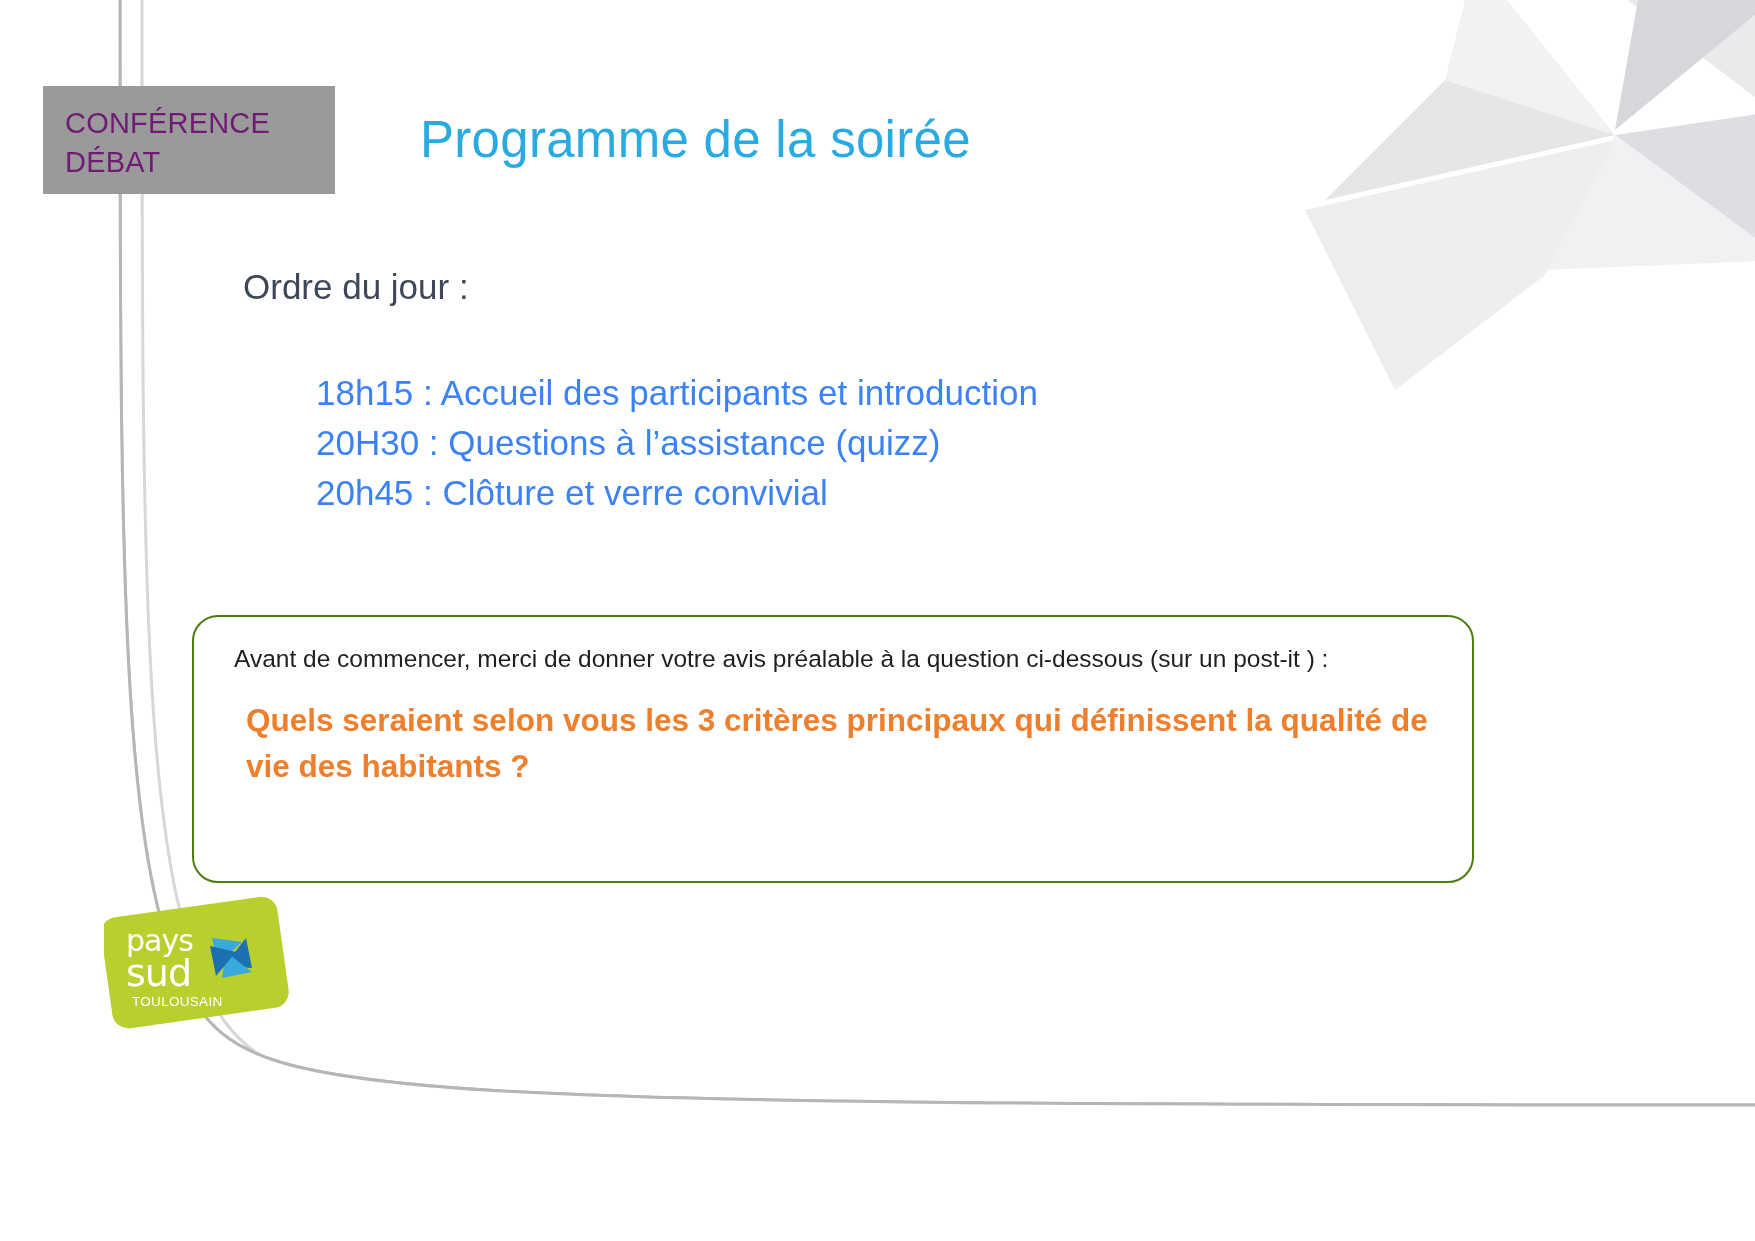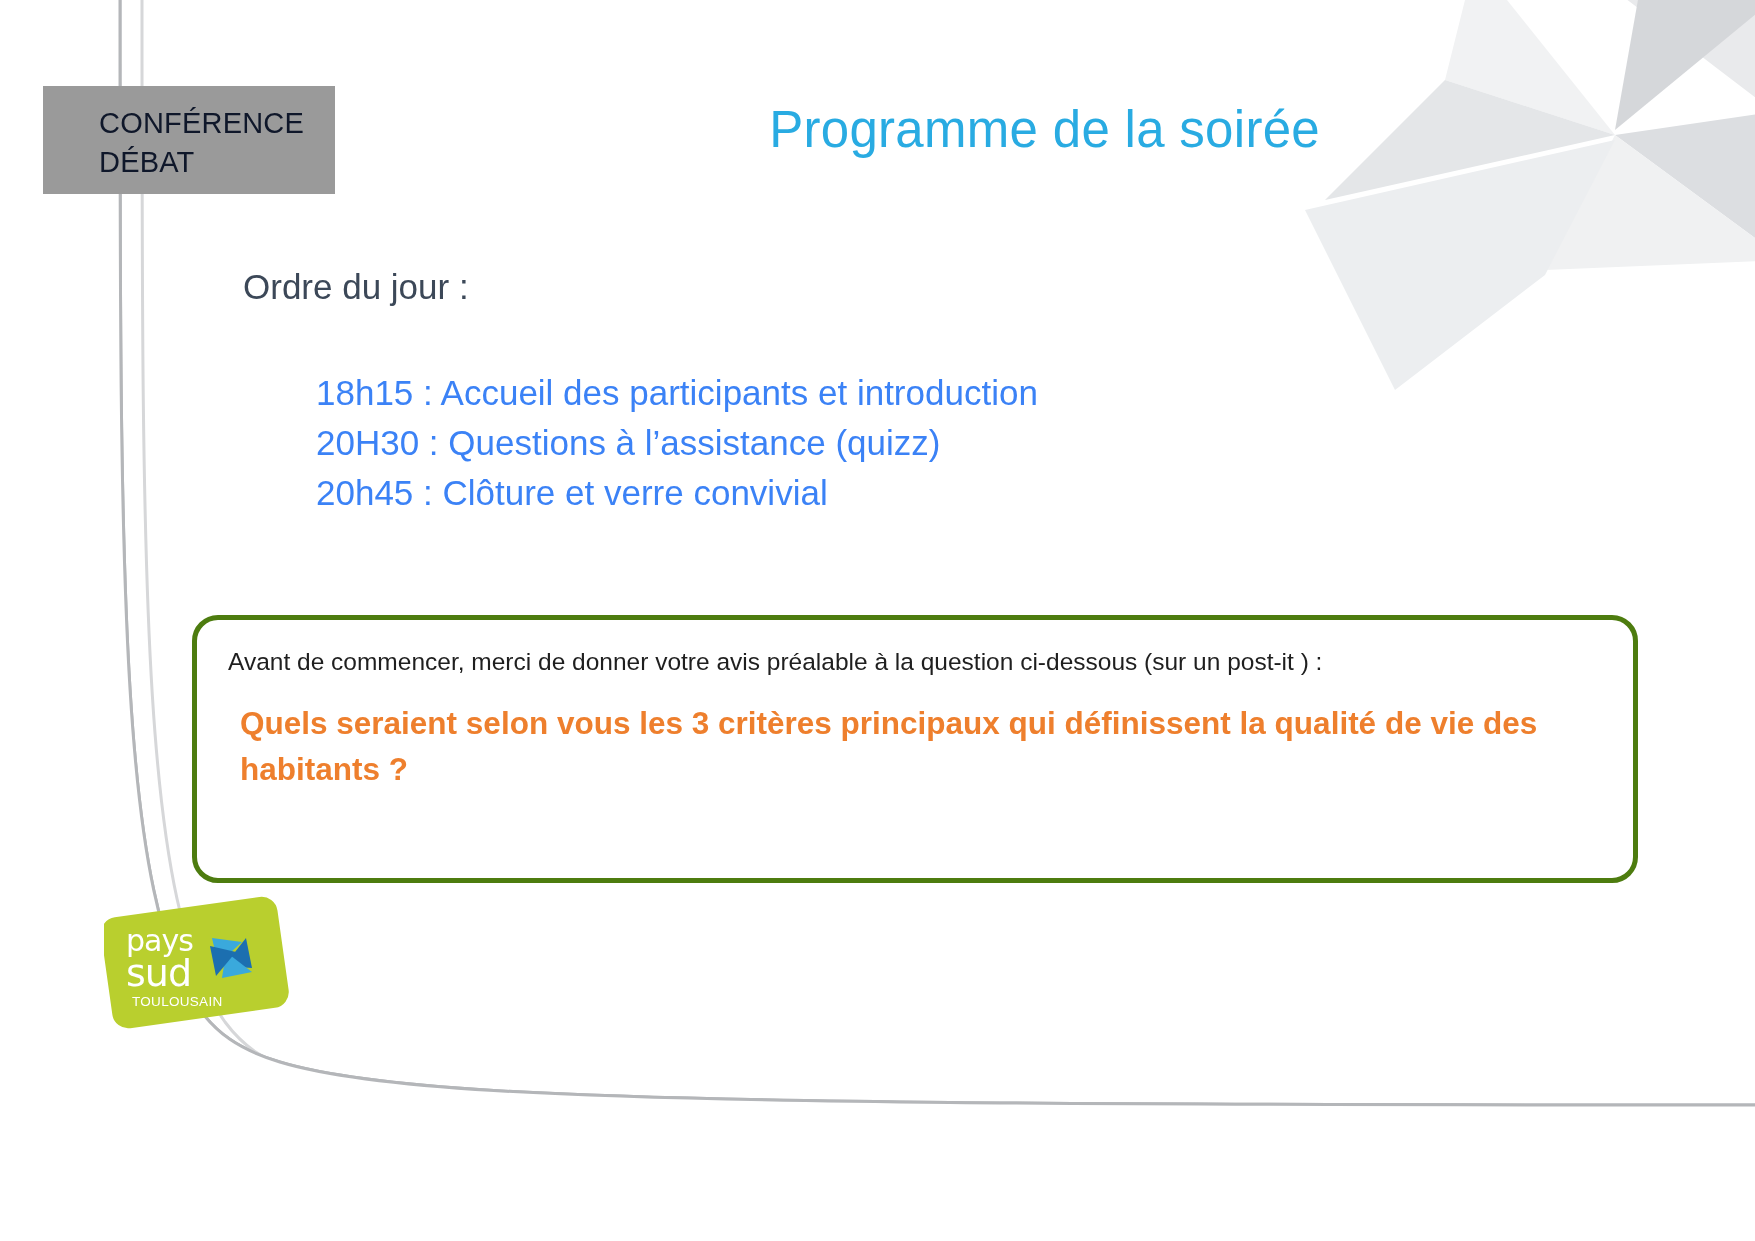--- a/index.html
+++ b/index.html
@@ -39,35 +39,35 @@
   }
 
   
   .conf-tag {
     position: absolute;
     left: 43px;
     top: 86px;
     width: 292px;
     height: 108px;
     background: #9a9a9a;
-    color: #0f172a;
+    color: #701a75;
     font-size: 29px;
     line-height: 39px;
-    padding: 18px 0 0 56px;
+    padding: 18px 0 0 22px;
     box-sizing: border-box;
     letter-spacing: 0.2px;
   }
 
   
   .slide-title {
     position: absolute;
     left: 420px;
-    top: 100px;
+    top: 110px;
     width: 900px;
-    text-align: right;
+    text-align: left;
     color: #29abe2;
     font-size: 51px;
     font-weight: normal;
     letter-spacing: 0.3px;
   }
 
   
   .agenda-label {
     position: absolute;
     left: 243px;
@@ -85,27 +85,27 @@
   }
   .agenda-list div {
     white-space: nowrap;
   }
 
   
   .question-box {
     position: absolute;
     left: 192px;
     top: 615px;
-    width: 1446px;
+    width: 1282px;
     height: 268px;
-    border: 5px solid #4d7c0f;
+    border: 2px solid #4d7c0f;
     border-radius: 26px;
     background: #ffffff;
     box-sizing: border-box;
-    padding: 26px 30px 0 31px;
+    padding: 26px 30px 0 40px;
   }
   .q-intro {
     font-size: 24.5px;
     color: #1f1f1f;
     line-height: 32px;
   }
   .q-main {
     margin-top: 22px;
     color: #ee7f2d;
     font-size: 31.5px;

